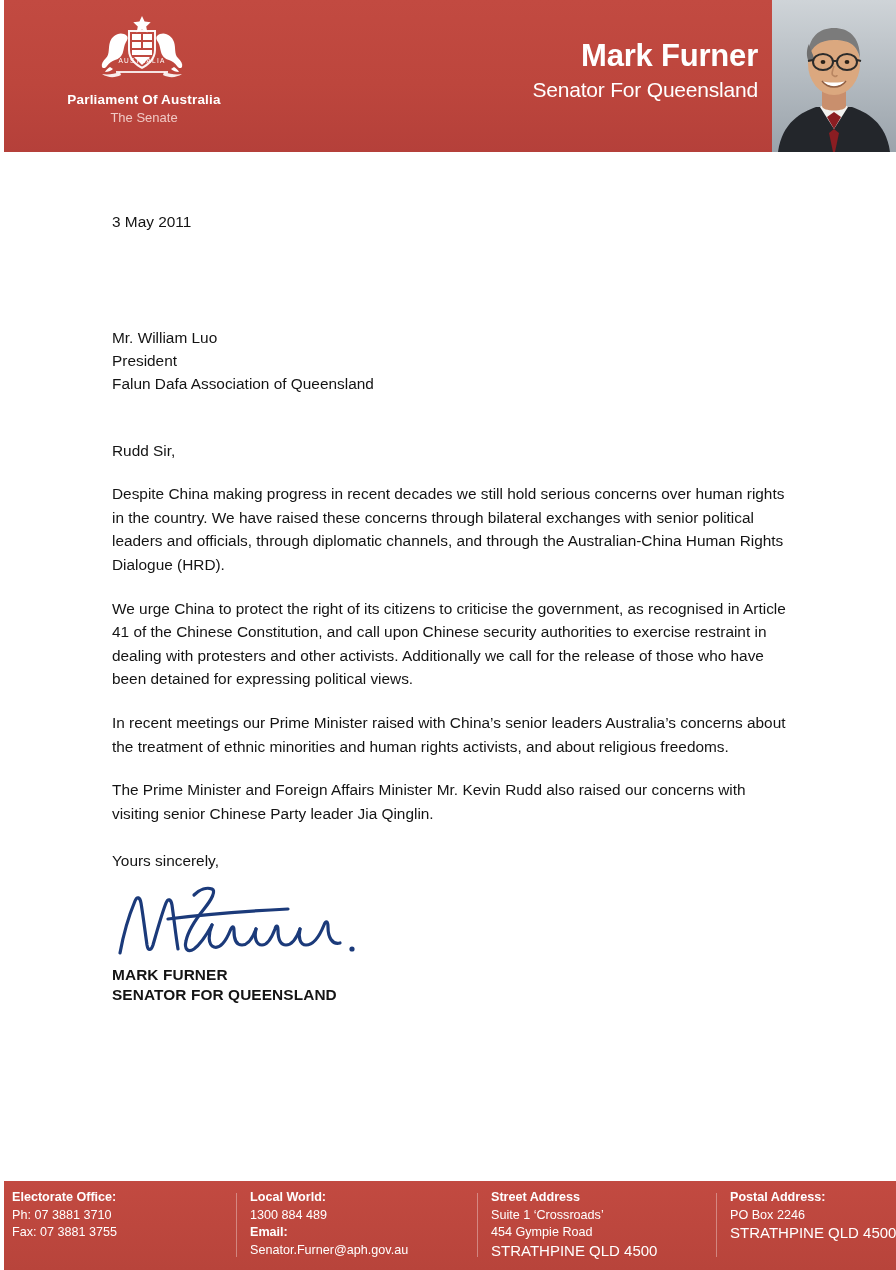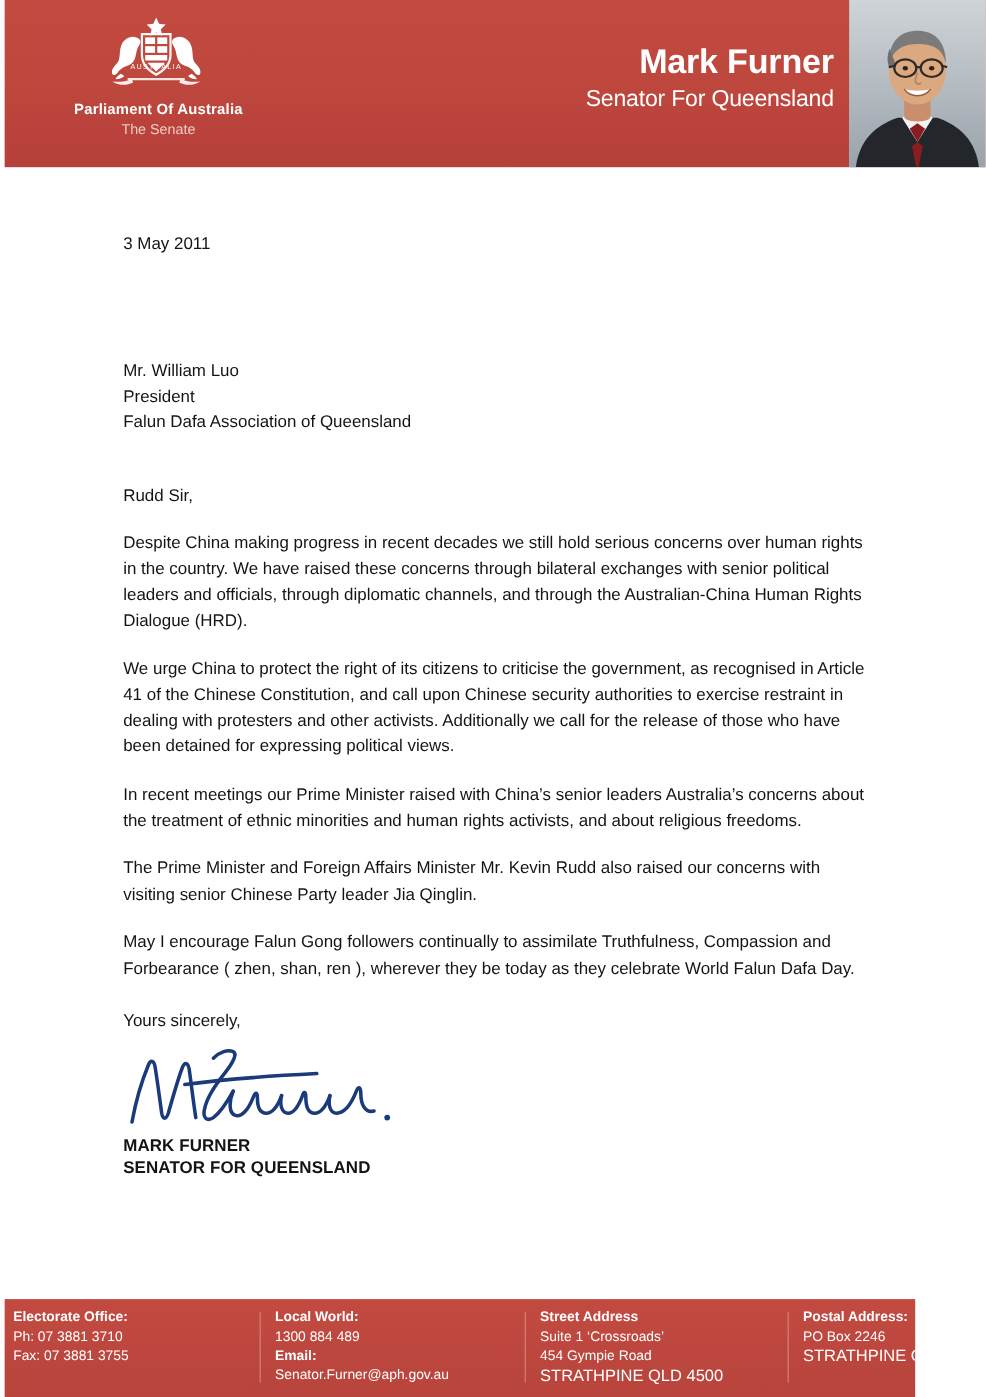--- a/index.html
+++ b/index.html
@@ -133,21 +133,21 @@
     font-size: 15.4px;
     letter-spacing: .1px;
     line-height: 20px;
   }
 
   
   .footer {
     position: absolute;
     left: 4px;
     top: 1181px;
-    width: 828px;
+    width: 892px;
     height: 89px;
     background: #c0483f;
     background: linear-gradient(180deg,#c24a41 0%,#b8443b 100%);
     color: #ffffff;
   }
   .footer-col {
     position: absolute;
     top: 8px;
     font-size: 12.6px;
     line-height: 17.5px;
@@ -269,21 +269,20 @@
       <p class="addr-line">President</p>
       <p class="addr-line">Falun Dafa Association of Queensland</p>
     </div>
 
     <p class="salutation">Rudd Sir,</p>
 
     <p class="para">Despite China making progress in recent decades we still hold serious concerns over human rights in the country. We have raised these concerns through bilateral exchanges with senior political leaders and officials, through diplomatic channels, and through the Australian-China Human Rights Dialogue (HRD).</p>
     <p class="para">We urge China to protect the right of its citizens to criticise the government, as recognised in Article 41 of the Chinese Constitution, and call upon Chinese security authorities to exercise restraint in dealing with protesters and other activists. Additionally we call for the release of those who have been detained for expressing political views.</p>
     <p class="para">In recent meetings our Prime Minister raised with China’s senior leaders Australia’s concerns about the treatment of ethnic minorities and human rights activists, and about religious freedoms.</p>
     <p class="para">The Prime Minister and Foreign Affairs Minister Mr. Kevin Rudd also raised our concerns with visiting senior Chinese Party leader Jia Qinglin.</p>
-    <p class="para">May I encourage Falun Gong followers continually to assimilate Truthfulness, Compassion and Forbearance ( zhen, shan, ren ), wherever they be today as they celebrate World Falun Dafa Day.</p>
 
     <p class="closing">Yours sincerely,</p>
 
     <div class="signature">
       <svg width="260" height="86" viewBox="0 0 260 86">
         <g fill="none" stroke="#1b3a7a" stroke-width="3.2" stroke-linecap="round" stroke-linejoin="round">
           <path d="M12 74 C16 52 22 34 27 22 C29 17 32 18 33 24 C35 36 37 52 39 66 C40 72 43 72 45 66 C49 52 54 34 58 24 C60 19 63 20 64 26 C66 40 68 58 70 70"></path>
           <path d="M86 16 C92 10 99 8 104 10 C108 12 104 20 96 30 C88 40 80 52 78 62 C76 70 80 74 86 70 C93 65 99 55 104 46"></path>
           <path d="M104 46 C100 56 100 66 106 68 C112 70 118 62 122 52 C124 47 126 46 126 52 C126 60 128 66 134 66 C140 66 145 58 148 50"></path>
           <path d="M148 50 C146 58 148 66 154 66 C160 66 164 58 167 50 C168 46 170 46 170 51 C170 59 172 66 178 66 C184 66 189 58 192 50"></path>

